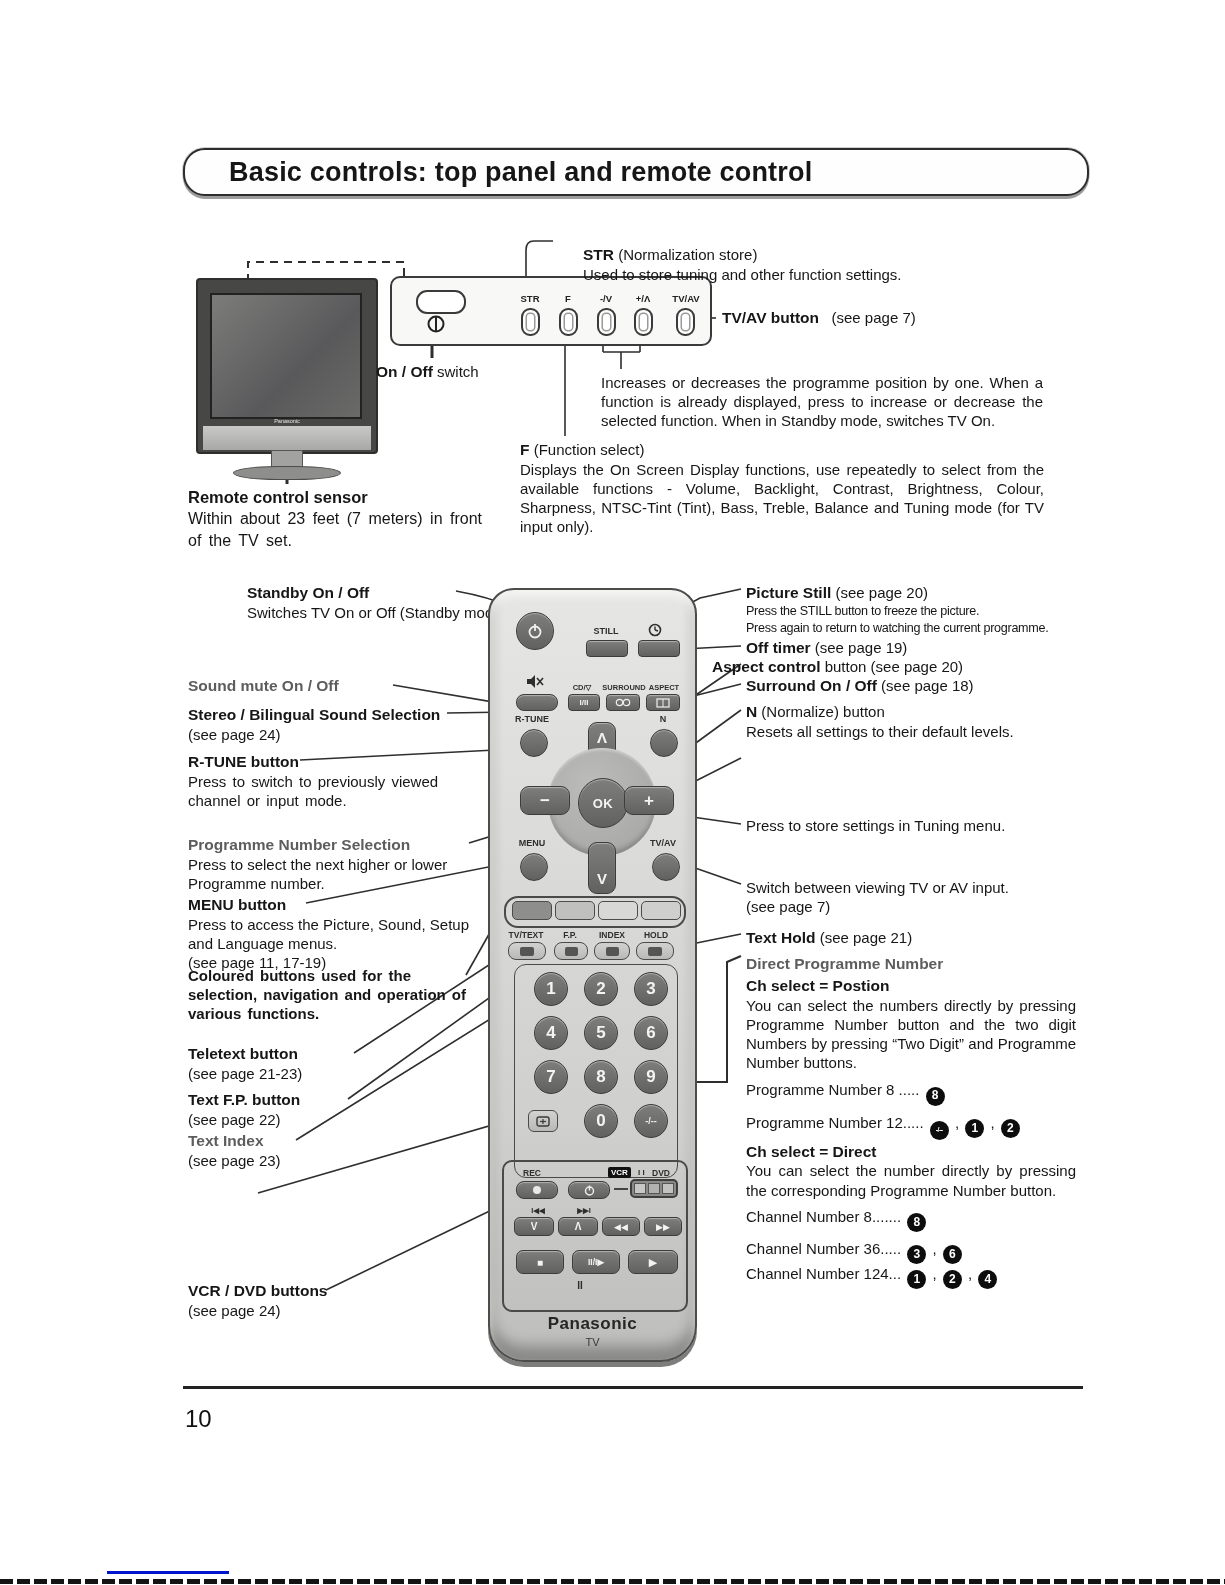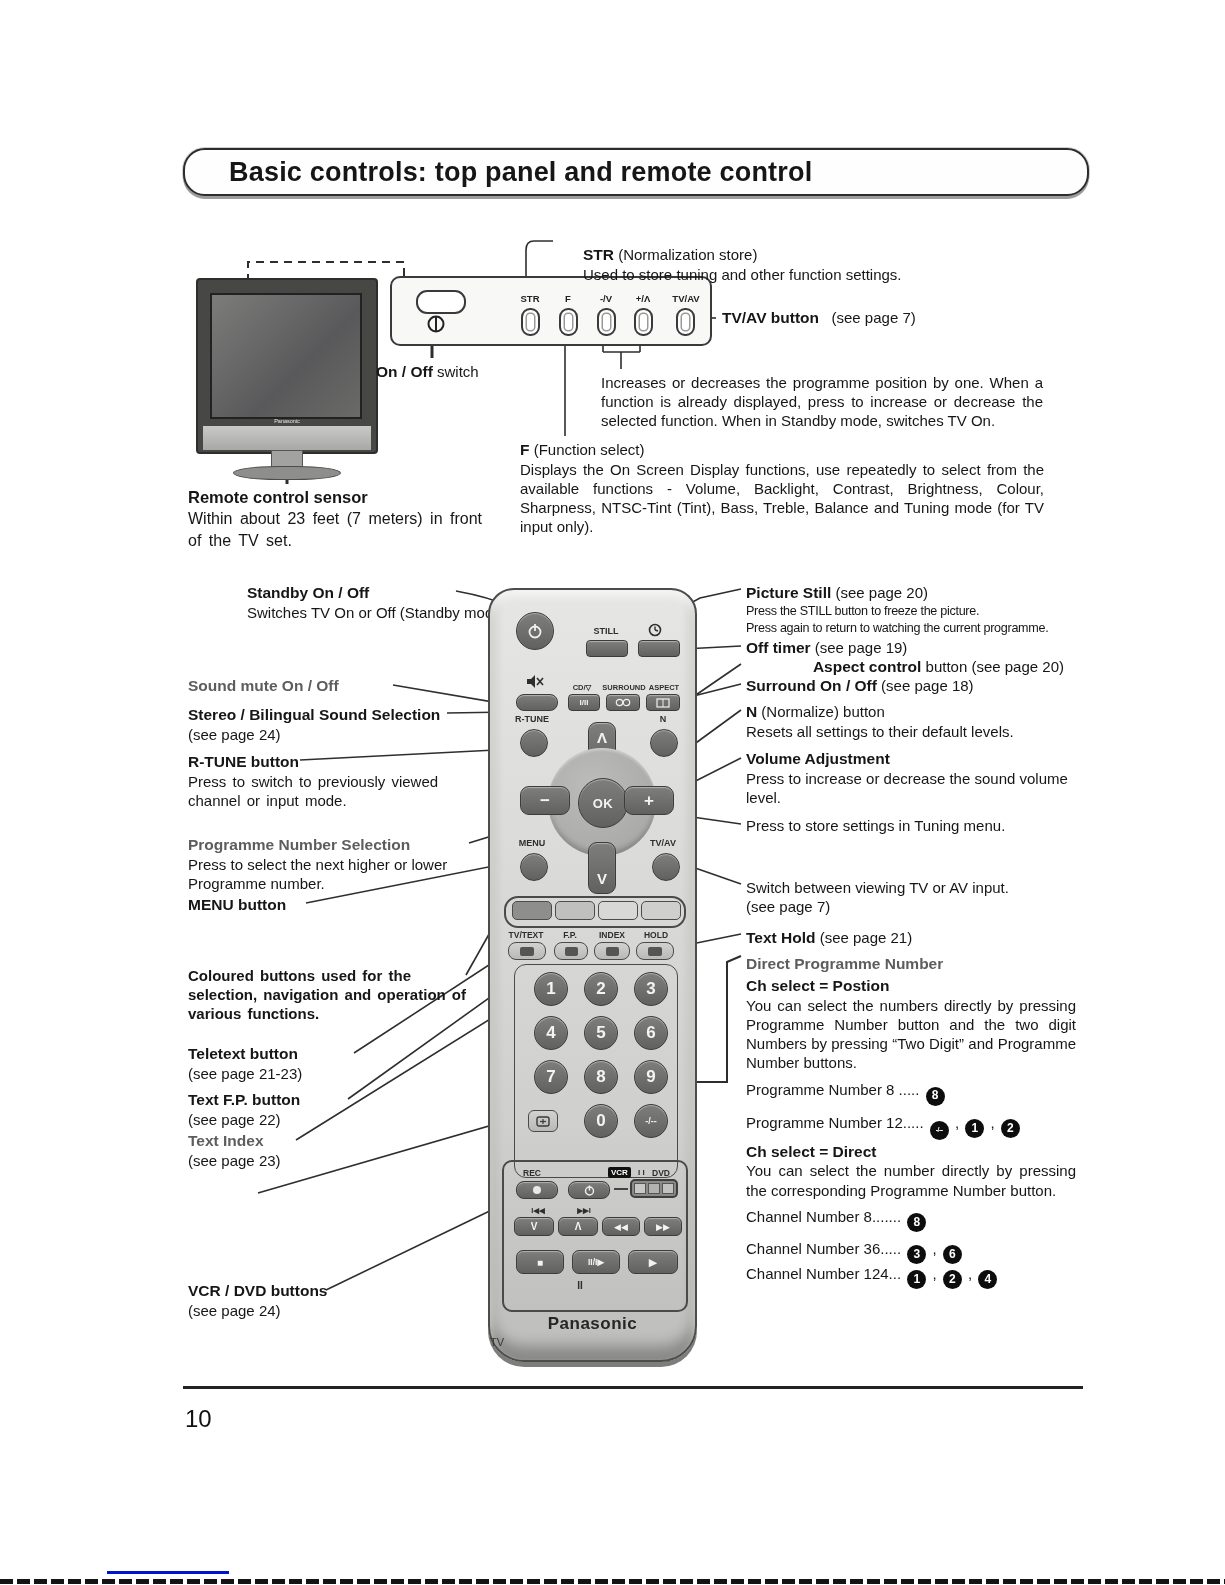--- a/index.html
+++ b/index.html
@@ -159,20 +159,22 @@
   <div class="callout" style="left:188px;top:752px;width:292px;">
     <div class="head">R-TUNE button</div>
     <div style="word-spacing:2px;">Press to switch to previously viewed channel or input mode.</div>
   </div>
   <div class="callout" style="left:188px;top:835px;width:292px;">
     <div class="head faded">Programme Number Selection</div>
     <div>Press to select the next higher or lower Programme number.</div>
   </div>
   <div class="callout" style="left:188px;top:895px;width:290px;">
     <div class="head">MENU button</div>
+    <div class="pre">Press to access the Picture, Sound, Setup and Language menus.
+(see page 11, 17-19)</div>
   </div>
   <div class="callout" style="left:188px;top:966px;width:288px;font-weight:bold;word-spacing:2px;">Coloured buttons used for the selection, navigation and operation of various functions.</div>
   <div class="callout" style="left:188px;top:1044px;width:290px;">
     <div class="head">Teletext button</div>
     <div>(see page 21-23)</div>
   </div>
   <div class="callout" style="left:188px;top:1090px;width:290px;">
     <div class="head">Text F.P. button</div>
     <div>(see page 22)</div>
   </div>
@@ -186,33 +188,29 @@
   </div>
 
   <div class="callout" style="left:746px;top:583px;width:330px;">
     <div><span class="head">Picture Still</span><span> (see page 20)</span></div>
     <div class="smalltxt pre">Press the STILL button to freeze the picture.
 Press again to return to watching the current programme.</div>
   </div>
   <div class="callout" style="left:746px;top:638px;width:330px;">
     <span class="head">Off timer</span><span> (see page 19)</span>
   </div>
-  <div class="callout" style="left:734px;top:657px;width:330px;text-align:right;">
+  <div class="callout" style="left:712px;top:657px;width:330px;">
     <span class="head">Aspect control</span><span> button (see page 20)</span>
   </div>
   <div class="callout" style="left:746px;top:676px;width:330px;">
     <span class="head">Surround On / Off</span><span> (see page 18)</span>
   </div>
   <div class="callout" style="left:746px;top:702px;width:330px;">
     <div><span class="head">N</span><span> (Normalize) button</span></div>
     <div>Resets all settings to their default levels.</div>
-  </div>
-  <div class="callout" style="left:746px;top:749px;width:330px;">
-    <div class="head">Volume Adjustment</div>
-    <div>Press to increase or decrease the sound volume level.</div>
   </div>
   <div class="callout" style="left:746px;top:816px;width:330px;">Press to store settings in Tuning menu.</div>
   <div class="callout pre" style="left:746px;top:878px;width:330px;">Switch between viewing TV or AV input.
 (see page 7)</div>
   <div class="callout" style="left:746px;top:928px;width:330px;">
     <span class="head">Text Hold</span><span> (see page 21)</span>
   </div>
 
   <div class="callout" style="left:746px;top:954px;width:330px;">
     <div class="head faded">Direct Programme Number</div>
@@ -372,21 +370,21 @@
       <div class="a dk" style="left:10px;top:55px;width:38px;height:17px;border-radius:6px;font-size:10px;font-weight:bold;">V</div>
       <div class="a dk" style="left:54px;top:55px;width:38px;height:17px;border-radius:6px;font-size:10px;font-weight:bold;">Λ</div>
       <div class="a dk" style="left:98px;top:55px;width:36px;height:17px;border-radius:6px;font-size:9px;">◀◀</div>
       <div class="a dk" style="left:140px;top:55px;width:36px;height:17px;border-radius:6px;font-size:9px;">▶▶</div>
       <span class="a rlabel" style="left:54px;top:78px;width:44px;font-size:10px;margin-top:40px;">II</span>
       <div class="a dk" style="left:12px;top:88px;width:46px;height:22px;border-radius:7px;font-size:10px;">■</div>
       <div class="a dk" style="left:68px;top:88px;width:46px;height:22px;border-radius:7px;font-size:8.5px;font-weight:bold;">II/I▶</div>
       <div class="a dk" style="left:124px;top:88px;width:48px;height:22px;border-radius:7px;font-size:11px;">▶</div>
     </div>
     <div class="a" style="left:0;top:724px;width:205px;text-align:center;font-size:17px;font-weight:bold;color:#262626;letter-spacing:.5px;">Panasonic</div>
-    <div class="a" style="left:0;top:746px;width:205px;text-align:left;font-size:11px;color:#3a3a3a;">TV</div>
+    <div class="a" style="left:0;top:746px;width:205px;text-align:center;font-size:11px;color:#3a3a3a;">TV</div>
   </div>
 
   <div class="footerline"></div>
   <div class="pagenum">10</div>
   <div class="blueline"></div>
   <div class="botdash"></div>
 
 </div>
 
 </body></html>

